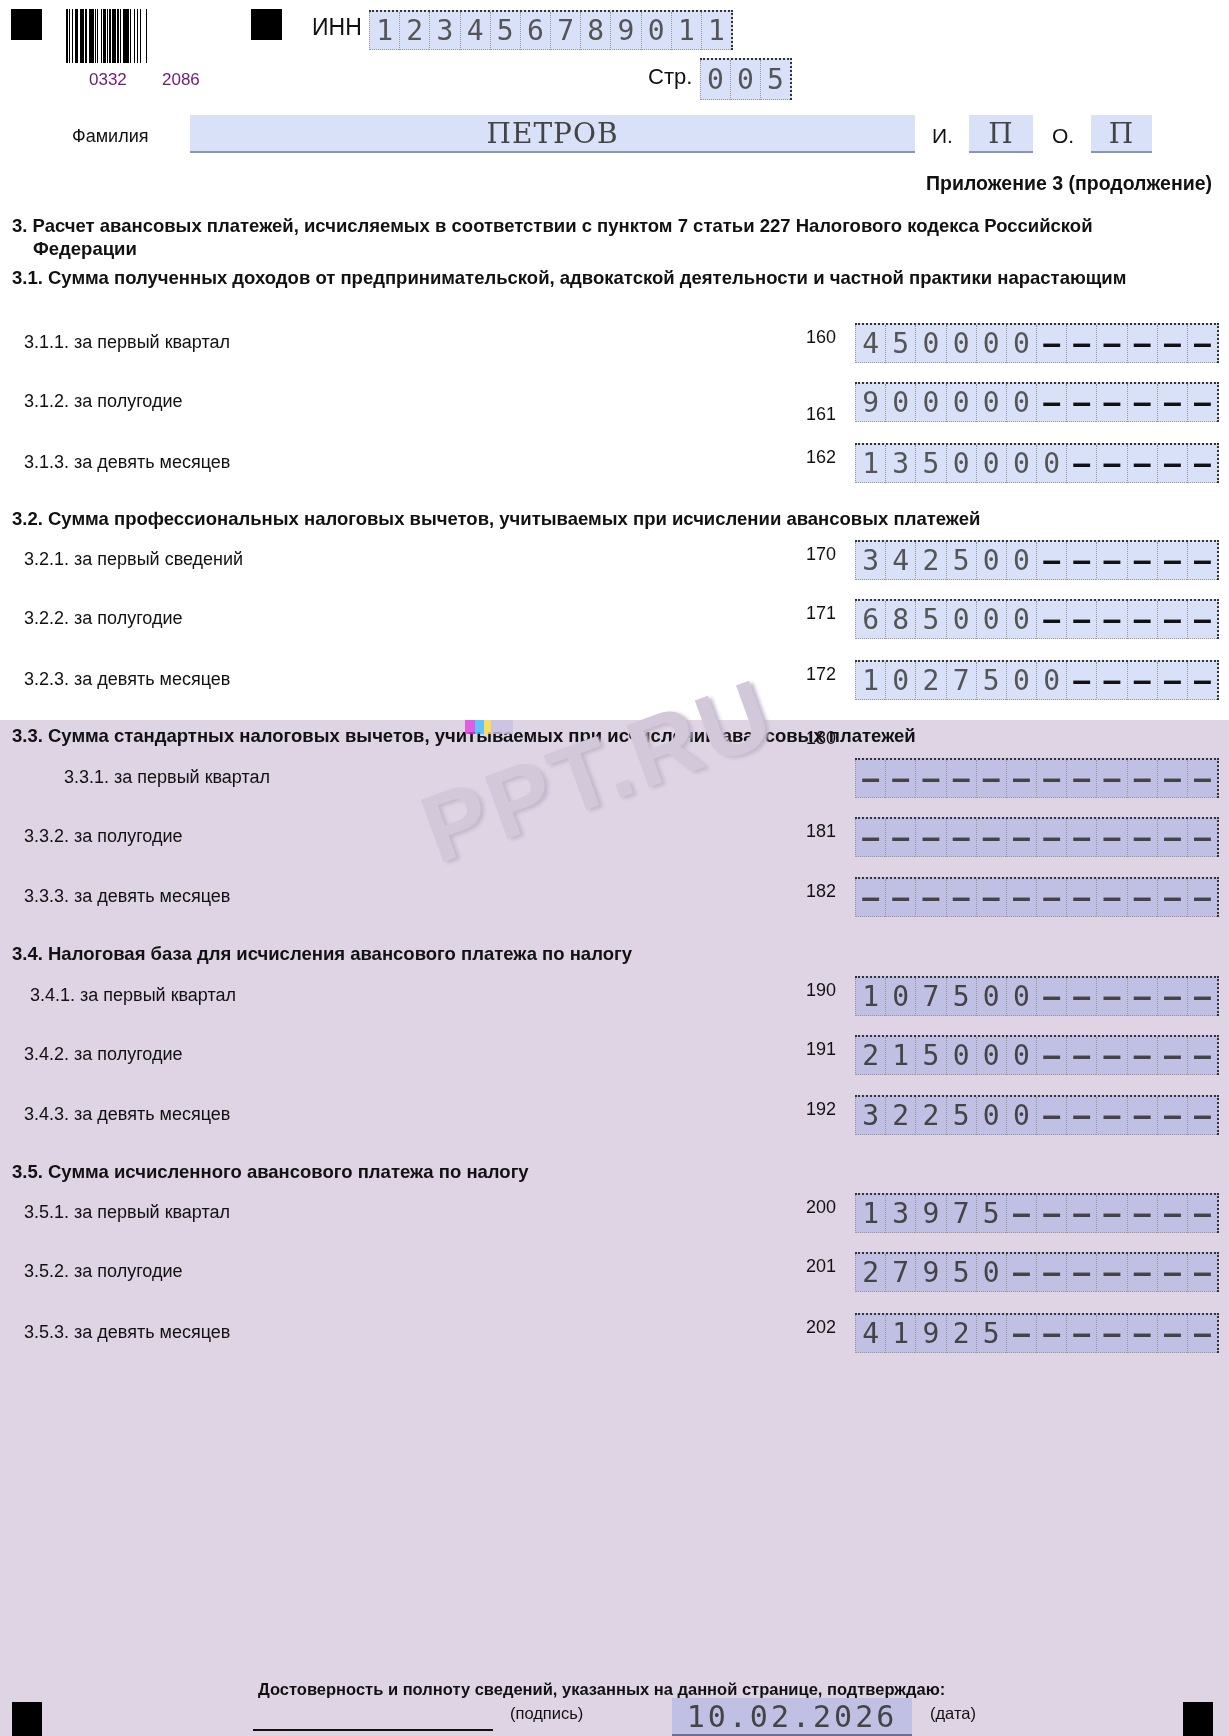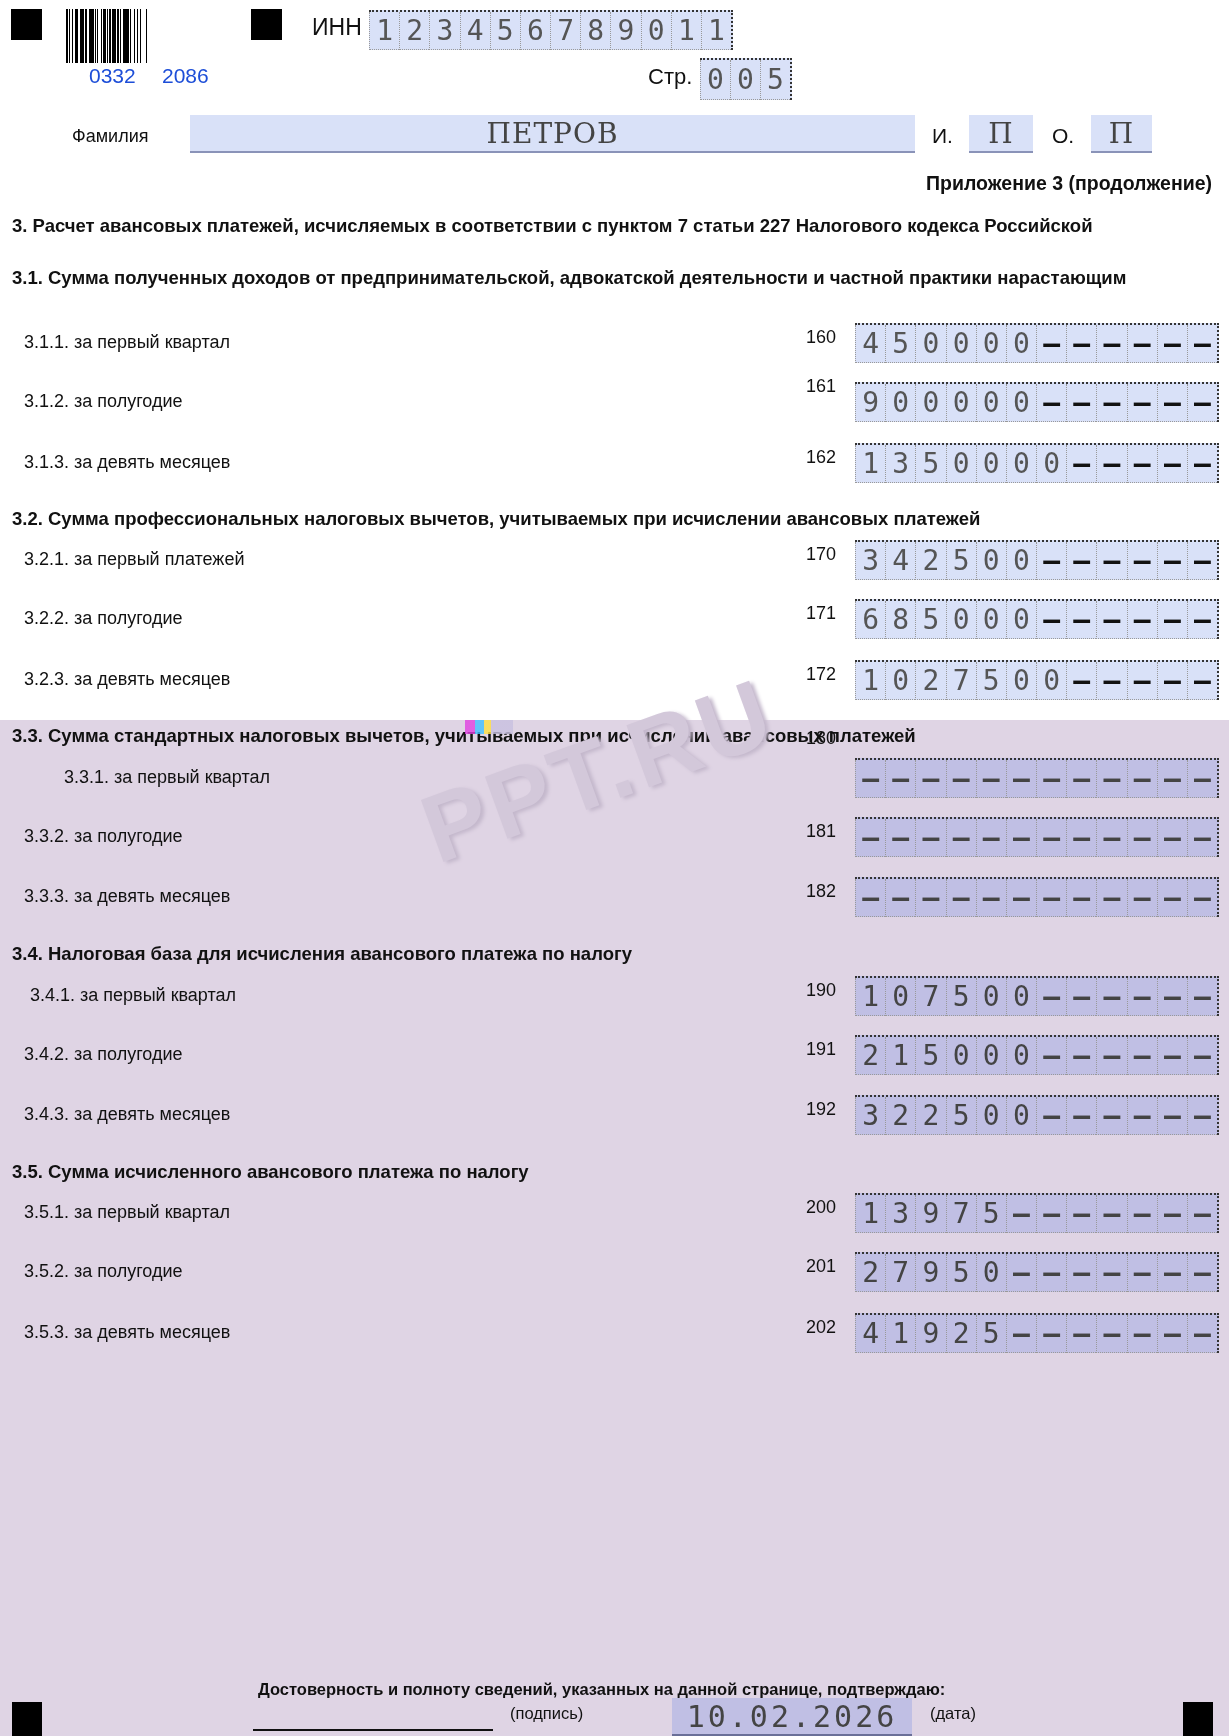--- a/index.html
+++ b/index.html
@@ -2,21 +2,21 @@
 <html><head>
 <meta charset="utf-8">
 <style>
   * { box-sizing: border-box; margin: 0; padding: 0; }
   html, body { width: 1229px; height: 1736px; overflow: hidden; }
   body { position: relative; background: #ffffff; font-family: "Liberation Sans", sans-serif; color: #111; }
   .pink-bg { position: absolute; left: 0; top: 720px; width: 1229px; height: 1016px; background: #dfd4e4; }
   .marker { position: absolute; background: #000; }
   .barcode { position: absolute; left: 66px; top: 9px; width: 164px; height: 54px; display: flex; align-items: stretch; }
   .barcode span { display: block; height: 100%; background: #000; }
-  .barcode-num { position: absolute; top: 64px; font-size: 21px; color: #1d4ed8; }
+  .barcode-num { position: absolute; top: 70px; font-size: 17px; color: #701a75; }
   .label { position: absolute; font-size: 18px; color: #111; white-space: nowrap; }
   .bold { font-weight: bold; }
   .cellbox { position: absolute; display: flex; background: #d9e1f8; border-top: 2px dotted #333; border-right: 2px dotted #333; }
   .cellbox .cell { flex: 1; display: flex; align-items: center; justify-content: center; font-family: "DejaVu Sans Mono", monospace; font-size: 28px; color: #555; border-left: 1px dotted #999; border-bottom: 1px dotted #999; font-weight: 300; }
   .cellbox .cell:first-child { border-left: 1px dotted #999; }
   .cellbox .cell.dash { color: #111; font-weight: bold; }
   .cellbox.pink { background: #c0bfe4; }
   .cellbox.pink .cell { color: #444; }
   .name-box { position: absolute; background: #d9e1f8; border-bottom: 2px solid #8a93b8; display: flex; align-items: center; justify-content: center; font-family: "DejaVu Serif", serif; font-size: 28px; color: #444; letter-spacing: 1px; }
   .code { position: absolute; left: 806px; font-size: 18px; color: #111; }
@@ -113,20 +113,21 @@
 <div class="name-box" style="left:190px;top:115px;width:725px;height:38px;">ПЕТРОВ</div>
 <div class="label" style="left:932px;top:124px;font-size:21px;">И.</div>
 <div class="name-box" style="left:969px;top:115px;width:64px;height:38px;">П</div>
 <div class="label" style="left:1052px;top:124px;font-size:21px;">О.</div>
 <div class="name-box" style="left:1091px;top:115px;width:61px;height:38px;">П</div>
 
 <div class="label bold" style="right:17px;top:172px;font-size:19.5px;">Приложение 3 (продолжение)</div>
 
 <div class="section" style="top:214px;">
   <div>3. Расчет авансовых платежей, исчисляемых в соответствии с пунктом 7 статьи 227 Налогового кодекса Российской</div>
+  <div style="padding-left:21px;">Федерации</div>
 </div>
 
 <div id="sections">
     <div class="section" style="top: 266px;">
       <div>3.1. Сумма полученных доходов от предпринимательской, адвокатской деятельности и частной практики нарастающим</div>
     </div>
     <div class="row-label" style="top: 332px;">3.1.1. за первый квартал</div>
     <div class="code" style="top: 327px;">160</div>
     <div class="cellbox" style="left: 855px; top: 323px; width: 364px; height: 40px;">
       <div class="cell">4</div>
@@ -136,21 +137,21 @@
       <div class="cell">0</div>
       <div class="cell">0</div>
       <div class="cell dash">–</div>
       <div class="cell dash">–</div>
       <div class="cell dash">–</div>
       <div class="cell dash">–</div>
       <div class="cell dash">–</div>
       <div class="cell dash">–</div>
     </div>
     <div class="row-label" style="top: 391px;">3.1.2. за полугодие</div>
-    <div class="code" style="top: 376px; text-align: center;">161</div>
+    <div class="code" style="top: 404px; text-align: center;">161</div>
     <div class="cellbox" style="left: 855px; top: 382px; width: 364px; height: 40px;">
       <div class="cell">9</div>
       <div class="cell">0</div>
       <div class="cell">0</div>
       <div class="cell">0</div>
       <div class="cell">0</div>
       <div class="cell">0</div>
       <div class="cell dash">–</div>
       <div class="cell dash">–</div>
       <div class="cell dash">–</div>
@@ -170,21 +171,21 @@
       <div class="cell">0</div>
       <div class="cell dash">–</div>
       <div class="cell dash">–</div>
       <div class="cell dash">–</div>
       <div class="cell dash">–</div>
       <div class="cell dash">–</div>
     </div>
     <div class="section" style="top: 507px;">
       <div>3.2. Сумма профессиональных налоговых вычетов, учитываемых при исчислении авансовых платежей</div>
     </div>
-    <div class="row-label" style="top: 549px;">3.2.1. за первый платежей</div>
+    <div class="row-label" style="top: 549px;">3.2.1. за первый сведений</div>
     <div class="code" style="top: 544px;">170</div>
     <div class="cellbox" style="left: 855px; top: 540px; width: 364px; height: 40px;">
       <div class="cell">3</div>
       <div class="cell">4</div>
       <div class="cell">2</div>
       <div class="cell">5</div>
       <div class="cell">0</div>
       <div class="cell">0</div>
       <div class="cell dash">–</div>
       <div class="cell dash">–</div>

